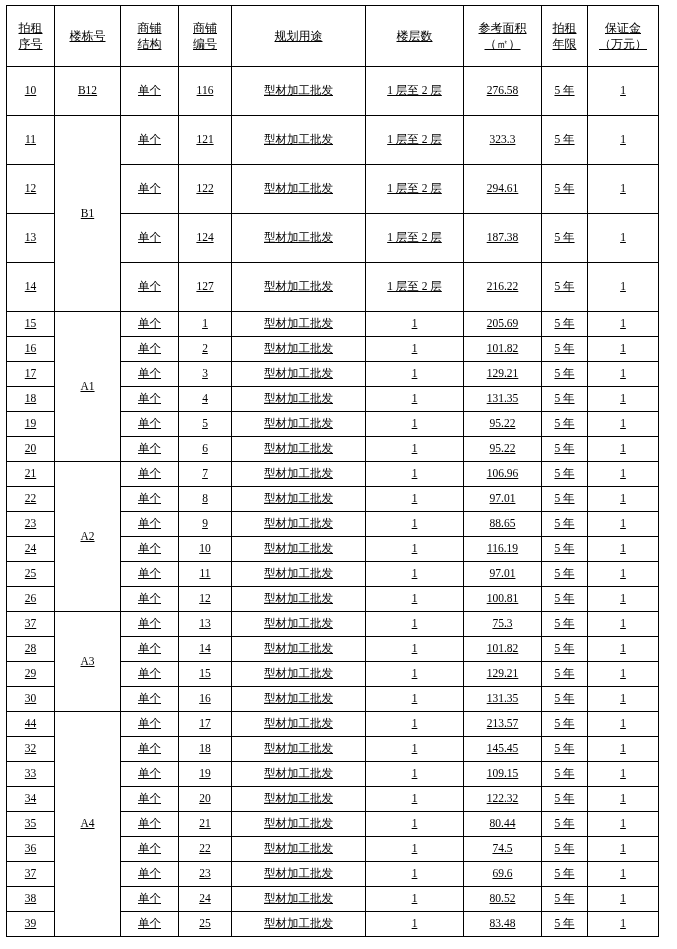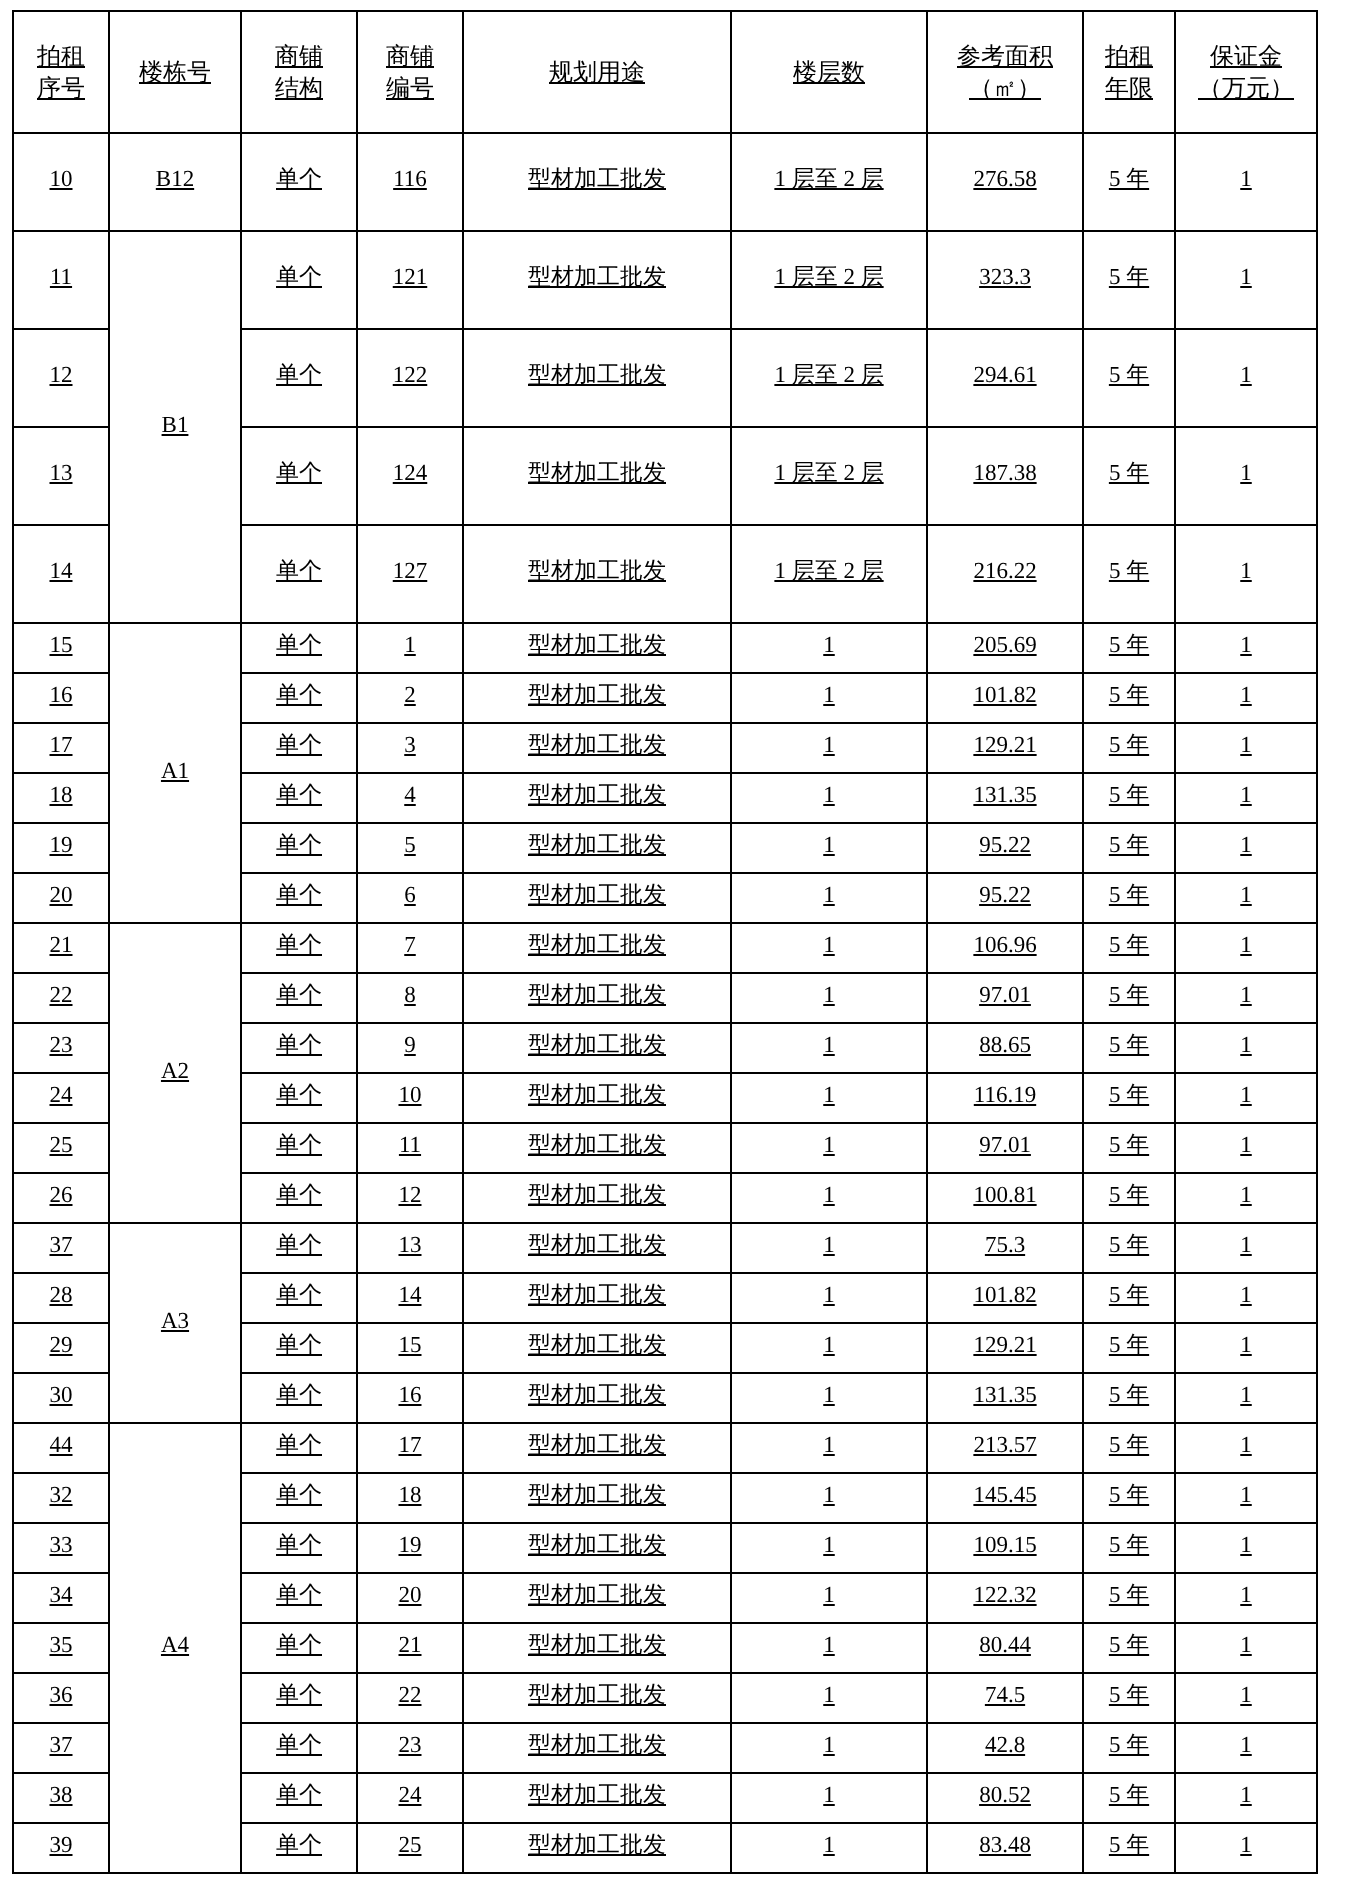--- a/index.html
+++ b/index.html
@@ -385,21 +385,21 @@
           <td class="num">74.5</td>
           <td>5 年</td>
           <td class="num">1</td>
         </tr>
         <tr class="short">
           <td class="num">37</td>
           <td>单个</td>
           <td class="num">23</td>
           <td>型材加工批发</td>
           <td>1</td>
-          <td class="num">42.8</td>
+          <td class="num">69.6</td>
           <td>5 年</td>
           <td class="num">1</td>
         </tr>
         <tr class="short">
           <td class="num">38</td>
           <td>单个</td>
           <td class="num">24</td>
           <td>型材加工批发</td>
           <td>1</td>
           <td class="num">80.52</td>

